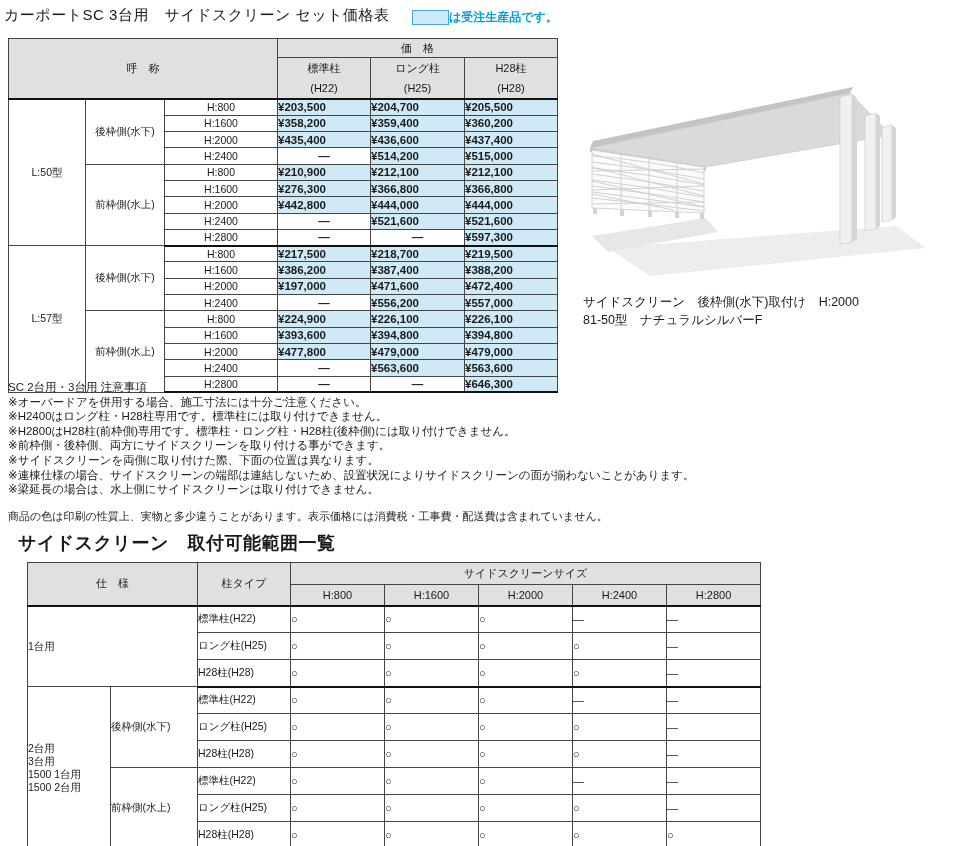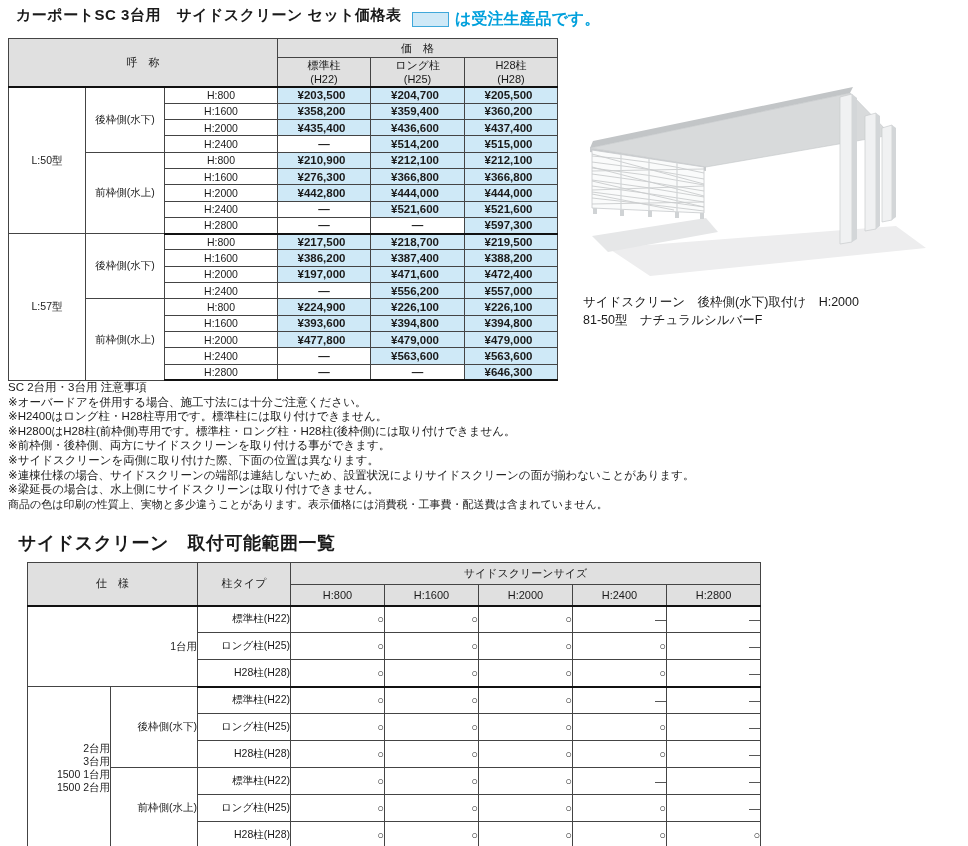--- a/index.html
+++ b/index.html
@@ -4,58 +4,58 @@
 <style>
   *{margin:0;padding:0;box-sizing:border-box}
   html,body{background:#fff}
   body{
     width:968px;height:846px;position:relative;overflow:hidden;
     font-family:"Liberation Sans","DejaVu Sans",sans-serif;color:#1a1a1a;
   }
   .abs{position:absolute}
 
   
-  .page-title{left:16px;top:6px;font-size:15px;font-weight:bold;letter-spacing:.5px}
+  .page-title{left:4px;top:6px;font-size:15px;font-weight:normal;letter-spacing:.5px}
   .legend{left:412px;top:9px;display:flex;align-items:center}
   .legend-swatch{width:37px;height:15px;background:#cfe9f7;border:1px solid #3fa8da;display:inline-block}
-  .legend-text{margin-left:6px;font-size:16px;font-weight:bold;color:#00a0dc}
+  .legend-text{font-size:12px;font-weight:bold;color:#00a0dc}
   .section2-title{left:18px;top:531px;font-size:18px;font-weight:bold;letter-spacing:.5px}
 
   
   table{border-collapse:collapse;table-layout:fixed}
   td,th{border:1px solid #444;overflow:hidden}
   thead th{background:#e0e0e0;font-weight:normal;font-size:11px}
   .pre{white-space:pre-line}
 
   
   .price-table{left:8px;top:38px;width:549px}
   .price-table thead tr.r1 th{height:19px}
-  .price-table thead tr.r2 th{height:24px;line-height:14px}
+  .price-table thead tr.r2 th{height:24px;line-height:20px}
   .price-table thead tr.r2 th,
   .price-table thead tr.r1 th.hdr-thick{border-bottom:2px solid #111}
   .price-table tbody td{height:16.3px;font-size:10.5px;text-align:center;white-space:nowrap}
-  .price-table td.price-cell{font-size:11.5px;font-weight:bold;text-align:center;padding-right:5px}
+  .price-table td.price-cell{font-size:11.5px;font-weight:bold;text-align:left;padding-right:5px}
   .price-table td.made-to-order{background:#cfe9f7}
   .price-table td.dash{text-align:center;font-weight:bold;padding-right:0}
   tr.group-end td{border-bottom:2px solid #111}
 
   
   .photo{left:578px;top:36px;width:386px;height:252px}
   .caption{left:583px;top:293px;font-size:12.5px;line-height:1.45;white-space:nowrap}
 
   
   .notes{left:8px;top:380px;width:952px;font-size:11.5px;line-height:14.6px}
-  .notes .note-footer{font-size:11px;margin-top:0}
+  .notes .note-footer{font-size:11px;margin-top:12px}
 
   
   .range-table{left:27px;top:562px;width:733px}
   .range-table thead tr.r1 th{height:22px}
   .range-table thead tr.r2 th{height:21px;border-bottom:2px solid #111}
   .range-table thead th.span2{border-bottom:2px solid #111}
-  .range-table tbody td{height:27px;font-size:10.5px;text-align:right;white-space:nowrap}
+  .range-table tbody td{height:27px;font-size:10.5px;text-align:left;white-space:nowrap}
   .range-table td.spec-cell{line-height:13px;white-space:pre-line}
   .range-table td.mark-cell{font-size:11px}
 </style>
 </head>
 <body>
 
 <h1 class="abs page-title">カーポートSC 3台用　サイドスクリーン セット価格表</h1>
 
 <div class="abs legend">
   <span class="legend-swatch"></span>

